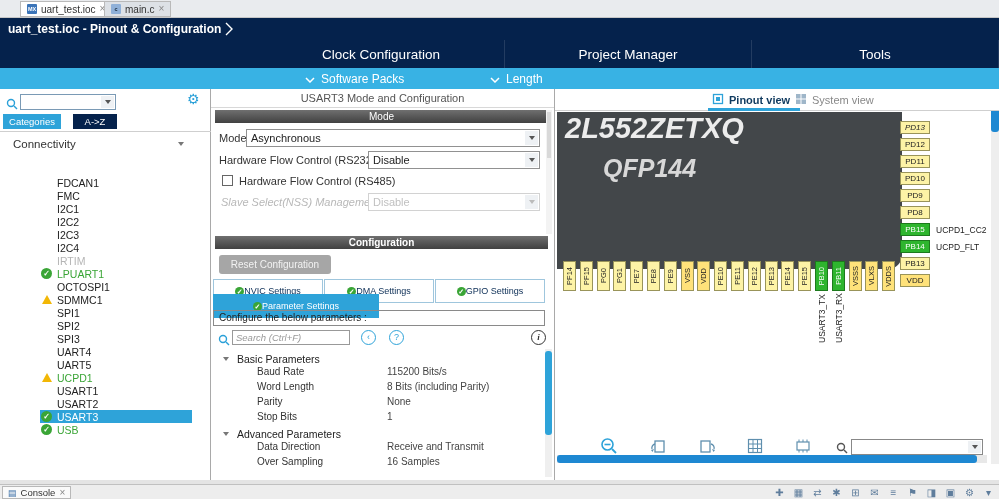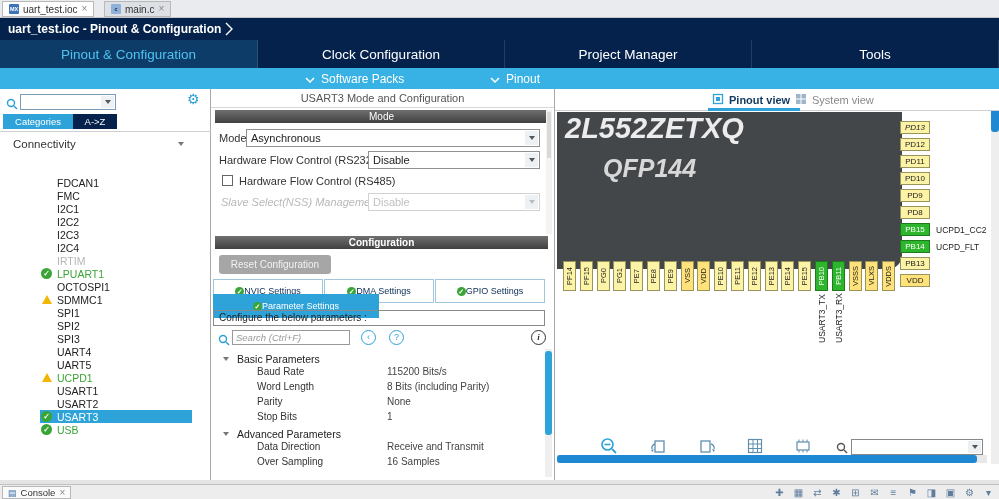--- a/index.html
+++ b/index.html
@@ -23,21 +23,21 @@
   .sub-nav{position:absolute;left:0;top:68px;width:999px;height:21px;background:var(--cyan);}
   .snav{position:absolute;top:0;height:21px;display:flex;align-items:center;gap:6px;color:#fff;font-size:12px;cursor:pointer;}
   
   .sidebar{position:absolute;left:0;top:89px;width:211px;height:391px;background:#fff;border-right:1px solid #a9a9a9;box-sizing:border-box;}
   .s-search-icon{position:absolute;left:6px;top:7px;}
   .combo{position:absolute;left:20px;top:5px;width:96px;height:16px;border:1px solid #7a9ab5;background:#fff;box-sizing:border-box;}
   .caretbox{position:absolute;right:1px;top:1px;bottom:1px;width:13px;background:#eef1f4;display:flex;align-items:center;justify-content:center;}
   .caret{width:0;height:0;border-left:3.5px solid transparent;border-right:3.5px solid transparent;border-top:4.5px solid #555;}
   .gear{position:absolute;left:187px;top:2px;font-size:14px;color:#2aa0d8;cursor:pointer;}
   .stab{position:absolute;top:25px;height:15px;display:flex;align-items:center;justify-content:center;font-size:9.5px;color:#fff;cursor:pointer;}
-  .stab.cat{left:3px;width:70px;background:var(--accent);}
+  .stab.cat{left:3px;width:58px;background:var(--accent);}
   .stab.az{left:73px;width:44px;background:var(--navy);}
   .list-sep{position:absolute;left:0;top:42px;width:211px;height:1px;background:#cfcfcf;}
   .cat-row{position:absolute;left:0;top:47px;width:196px;height:16px;cursor:pointer;}
   .cat-row .clabel{position:absolute;left:13px;top:2px;font-size:11.5px;color:#333;}
   .cat-row .caret{position:absolute;left:178px;top:6px;border-top-color:#777;}
   .plist{position:absolute;left:40px;top:87px;width:152px;}
   .pitem{position:relative;height:13px;display:flex;align-items:center;cursor:pointer;}
   .pitem .plabel{margin-left:17px;font-size:10.5px;color:#222;white-space:nowrap;}
   .pitem.green .plabel{color:var(--green);}
   .pitem.disabled .plabel{color:#b5b5b5;}
@@ -108,21 +108,21 @@
   .console-glyph{font-size:9px;color:#3a6ea5;}
   .sb-icons{position:absolute;right:4px;top:0px;height:15px;display:flex;align-items:center;gap:6px;}
   .sbi{width:13px;text-align:center;font-size:10px;color:#5f7d9c;cursor:pointer;}
 </style>
 </head>
 <body>
 
 <div id="app">
 
   <div class="editor-tabs">
-    <div class="etab active" style="left:2px;">
+    <div class="etab active" style="left:20px;">
       <span class="ficon">MX</span>
       <span>uart_test.ioc</span>
       <span class="eclose">×</span>
     </div>
     <div class="etab" style="left:104px;">
       <span class="ficon cfile">c</span>
       <span>main.c</span>
       <span class="eclose">×</span>
     </div>
   </div>
@@ -130,38 +130,37 @@
   <div class="title-bar">
     <span class="ttl">uart_test.ioc - Pinout &amp; Configuration</span>
     <span class="title-chev">
       <svg width="10" height="14">
           <polyline points="2,1 8,7 2,13" fill="none" stroke="#ffffff" stroke-width="1.4"></polyline>
         </svg>
     </span>
   </div>
 
   <div class="main-nav">
-    <div class="ntab active" style="left:0;width:258px;">Pinout &amp; Configuration</div>
     <div class="ntab" style="left:258px;width:247px;">Clock Configuration</div>
     <div class="ntab" style="left:505px;width:247px;">Project Manager</div>
     <div class="ntab" style="left:752px;width:247px;">Tools</div>
   </div>
 
   <div class="sub-nav">
     <div class="snav" style="left:305px;">
       <span><svg width="10" height="6">
             <polyline points="1,1 5,5 9,1" fill="none" stroke="#fff" stroke-width="1.5"></polyline>
           </svg></span>
       <span>Software Packs</span>
     </div>
     <div class="snav" style="left:490px;">
       <span><svg width="10" height="6">
             <polyline points="1,1 5,5 9,1" fill="none" stroke="#fff" stroke-width="1.5"></polyline>
           </svg></span>
-      <span>Pinout</span>
+      <span>Length</span>
     </div>
   </div>
 
   <div class="sidebar">
     <span class="s-search-icon">
       <svg width="12" height="12">
           <circle cx="5" cy="5" r="3.5" fill="none" stroke="#2aa0d8" stroke-width="1.4"></circle>
           <line x1="8" y1="8" x2="11" y2="11" stroke="#2aa0d8" stroke-width="1.4"></line>
         </svg>
     </span>

